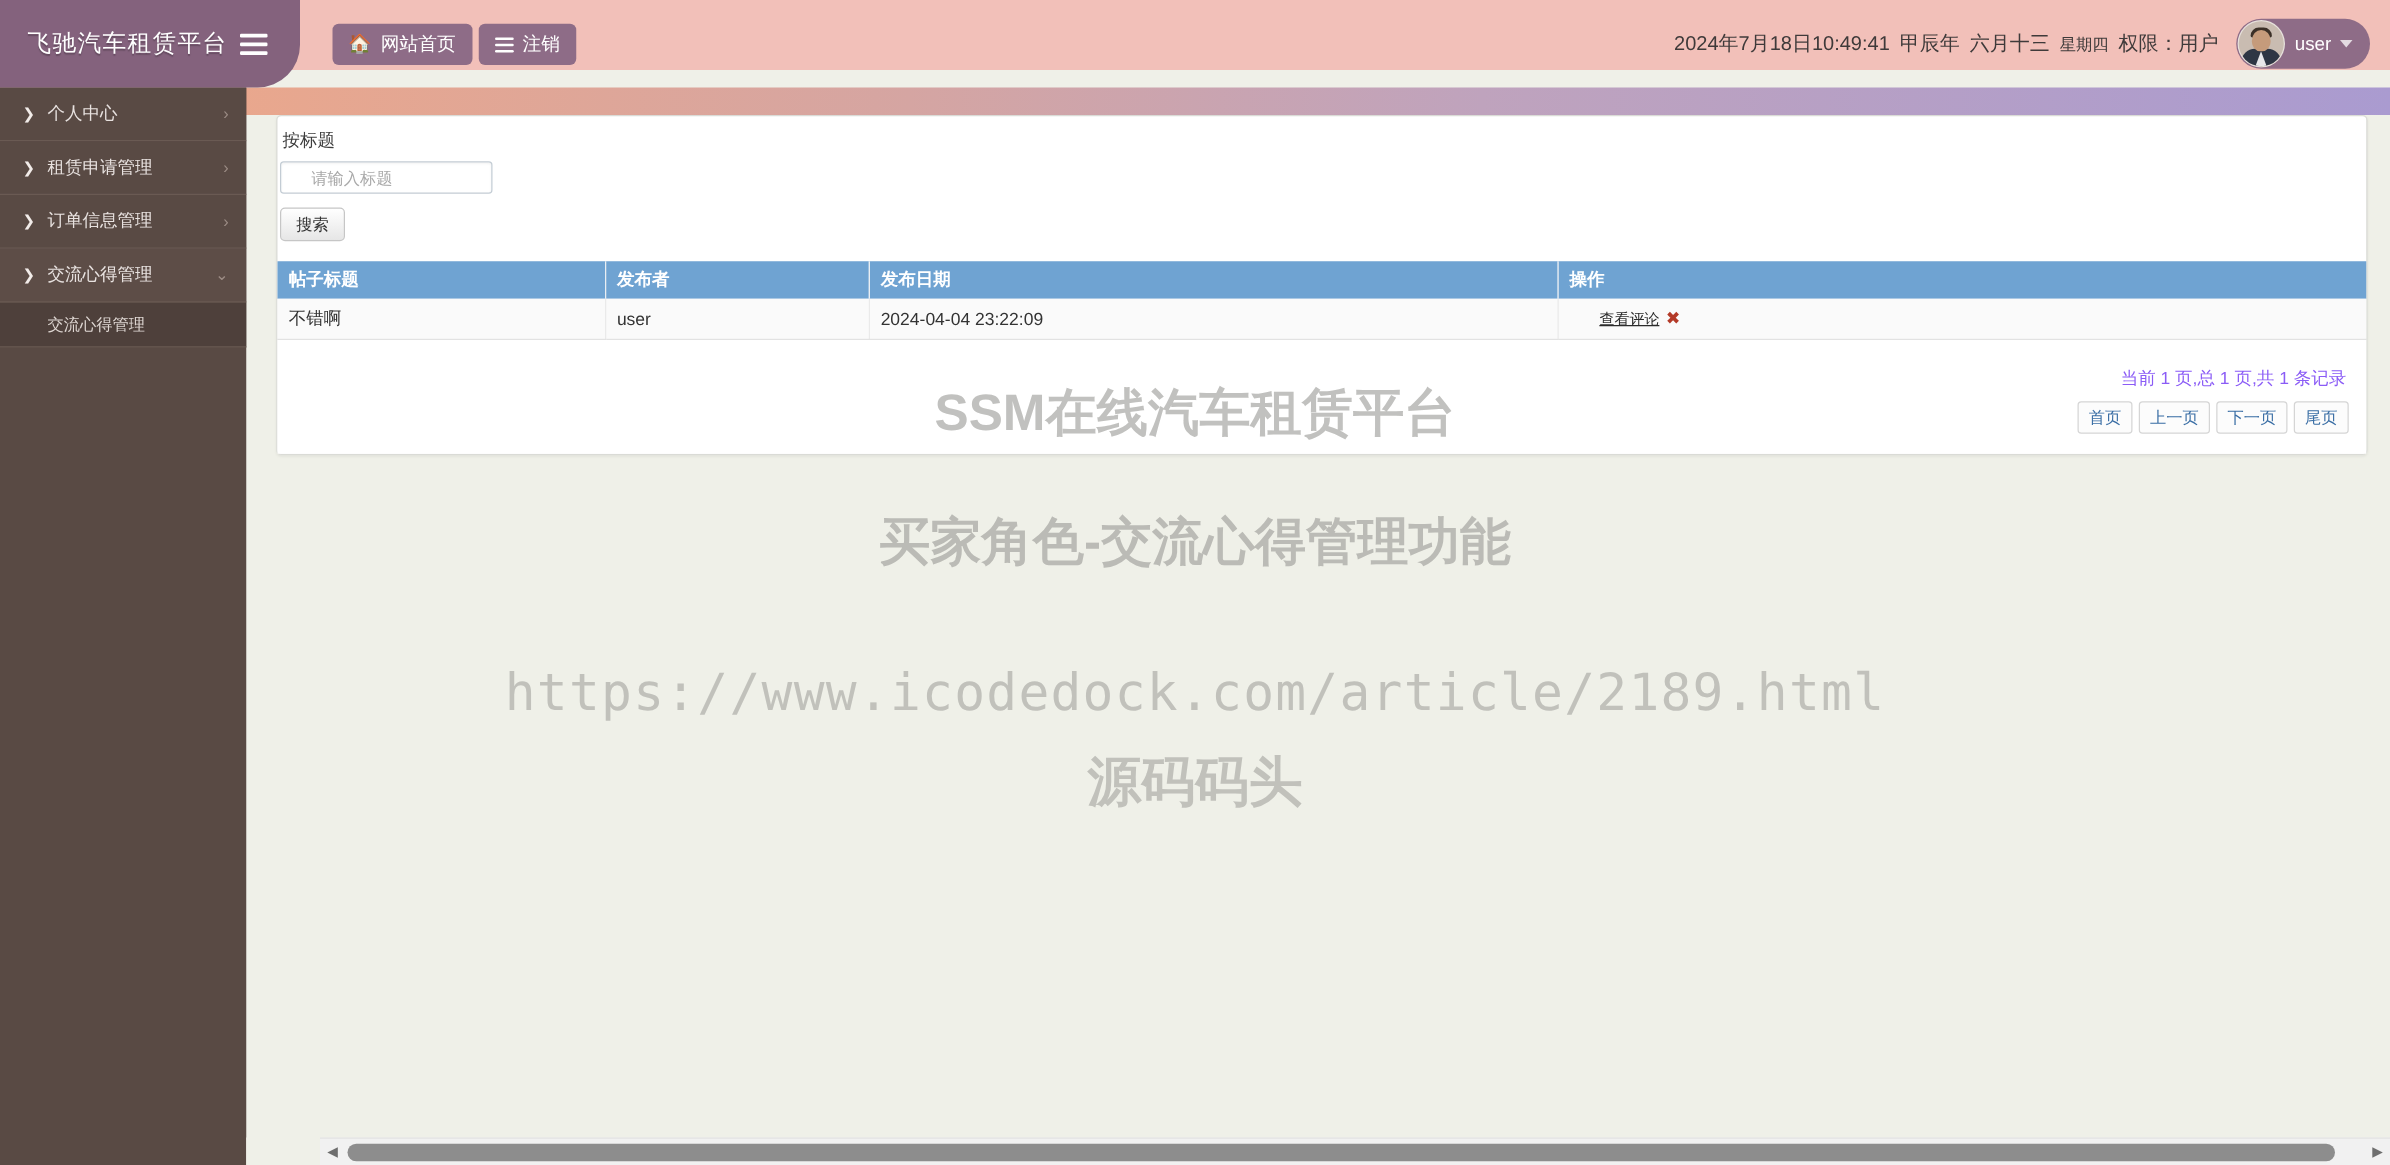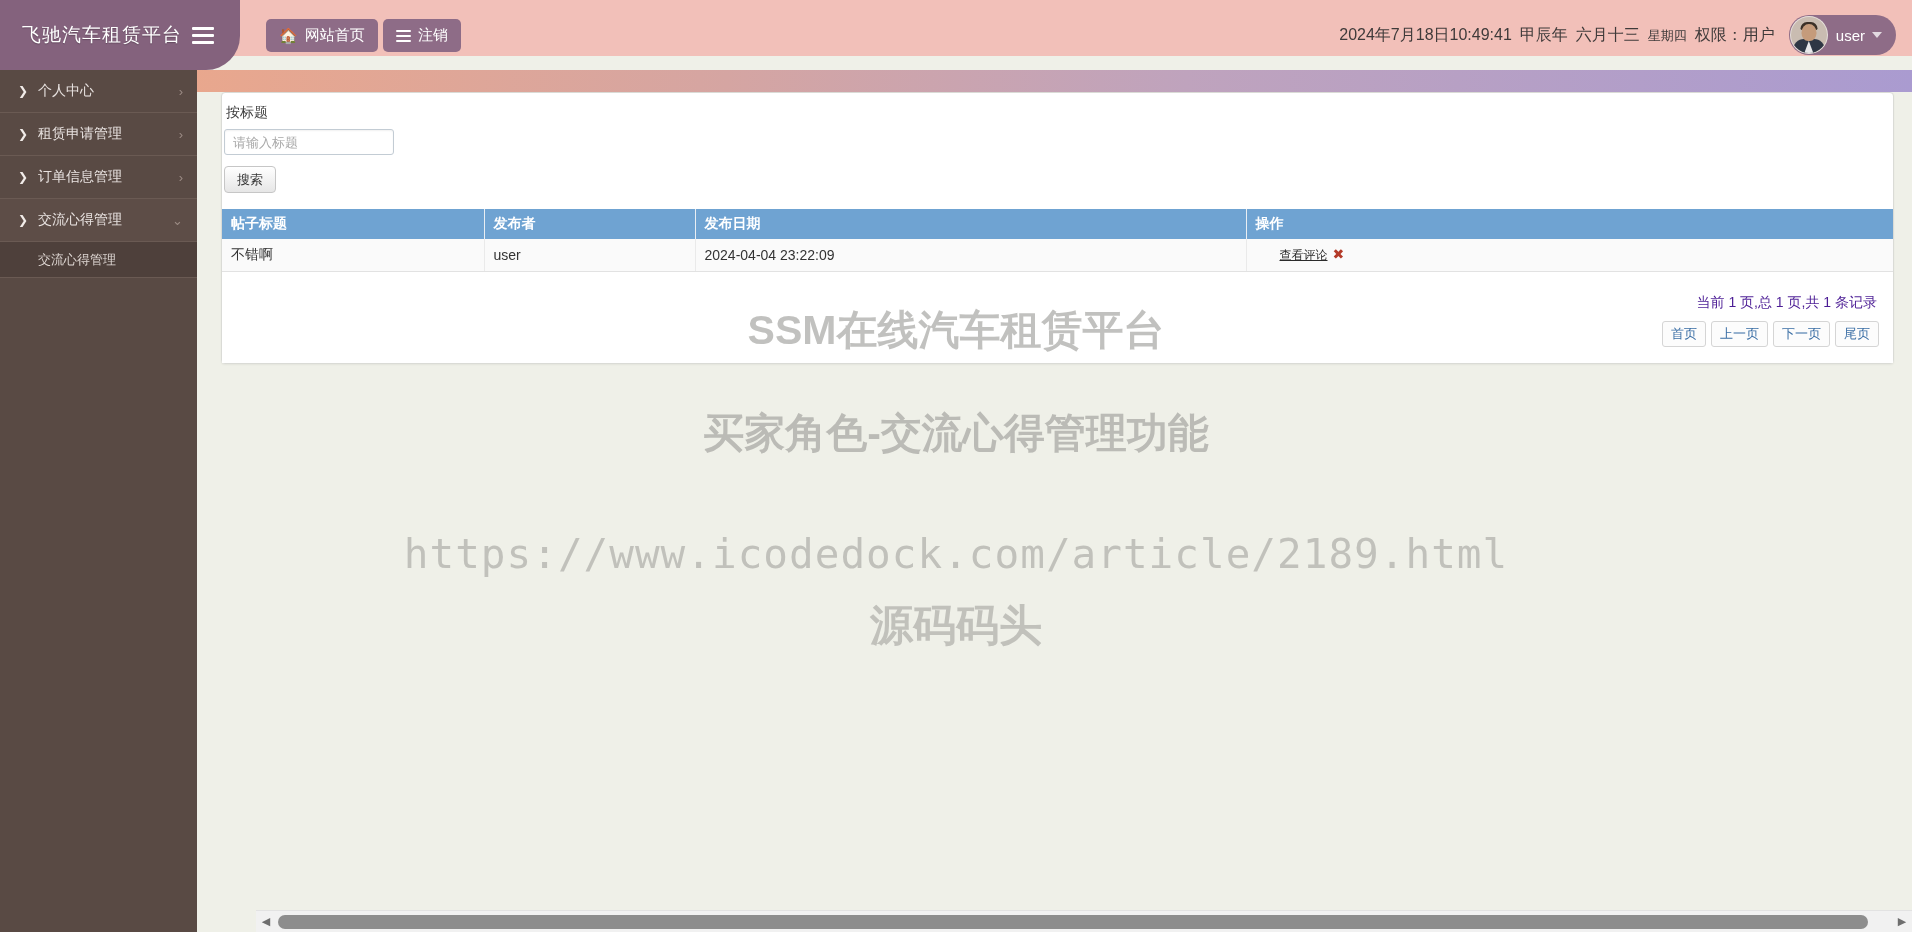--- a/index.html
+++ b/index.html
@@ -239,21 +239,21 @@
     color: #3d3d3d;
     font-size: 14px;
     padding-left: 2px;
     margin: 0 0 7px 2px;
   }
   .search-row { padding-left: 2px; }
   .text-input {
     width: 170px; height: 26px;
     border: 1px solid #c3ccd4;
     border-radius: 3px;
-    padding: 0 8px;
+    padding: 0 24px;
     font-size: 13px;
     font-family: inherit;
     color: #333;
     outline: none;
     box-shadow: inset 0 1px 2px rgba(0,0,0,.06);
   }
   .text-input::placeholder { color: #a9a9a9; }
   .btn-search {
     margin-top: 11px;
     height: 27px;
@@ -312,21 +312,21 @@
     cursor: pointer;
     font-weight: bold;
   }
 
   .pager-area {
     padding: 22px 14px 16px 0;
     text-align: right;
     background: #fff;
   }
   .pager-info {
-    color: #4c1d95;
+    color: #8b5cf6;
     font-size: 14px;
     margin-bottom: 9px;
     margin-right: 2px;
   }
   .pager-buttons { display: inline-flex; }
   .pg-btn {
     min-width: 44px;
     height: 26px;
     margin-left: 5px;
     padding: 0 8px;

